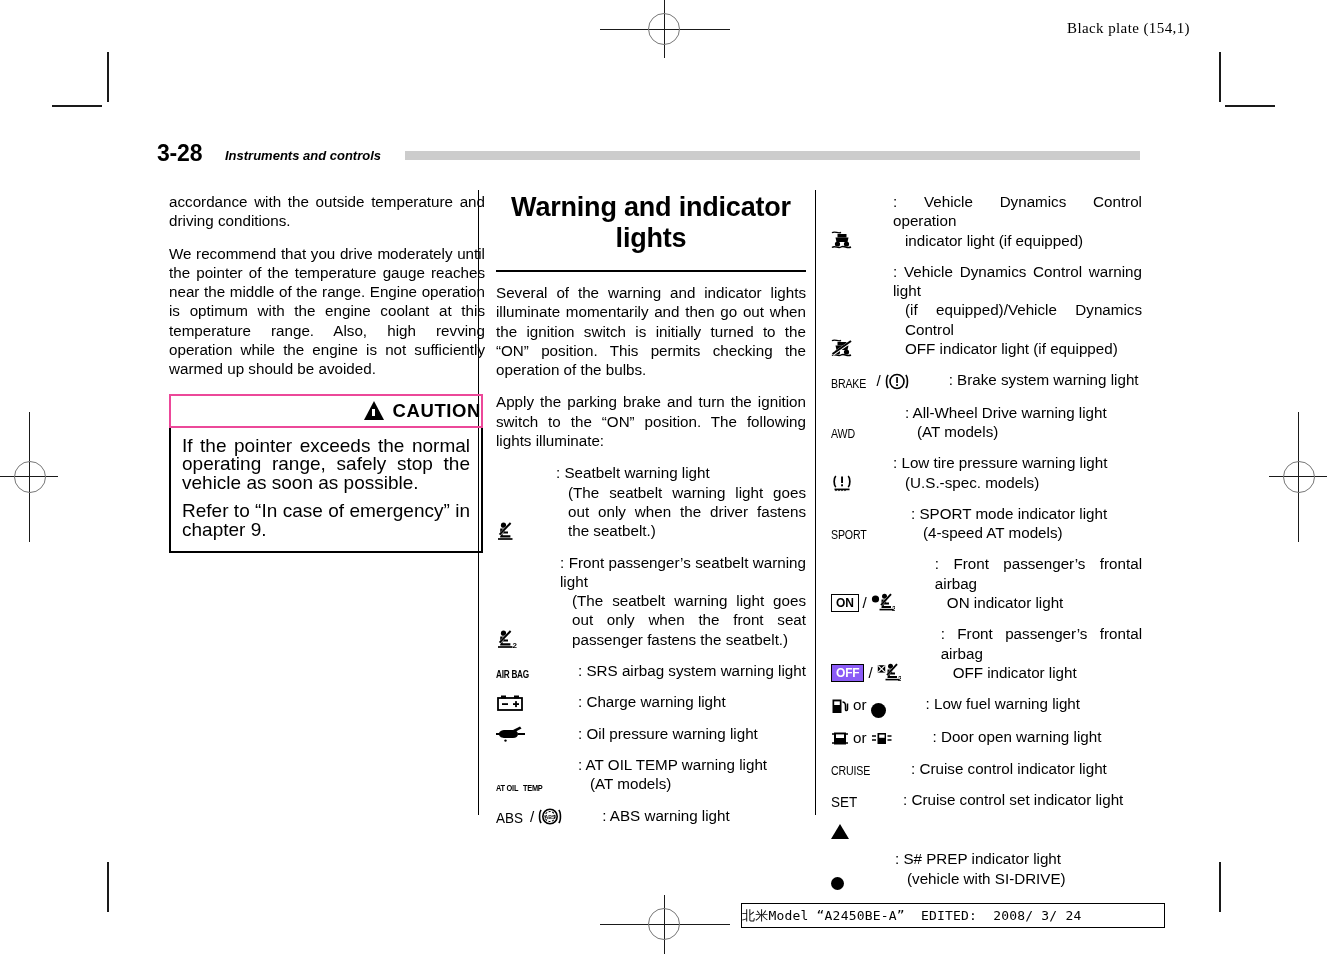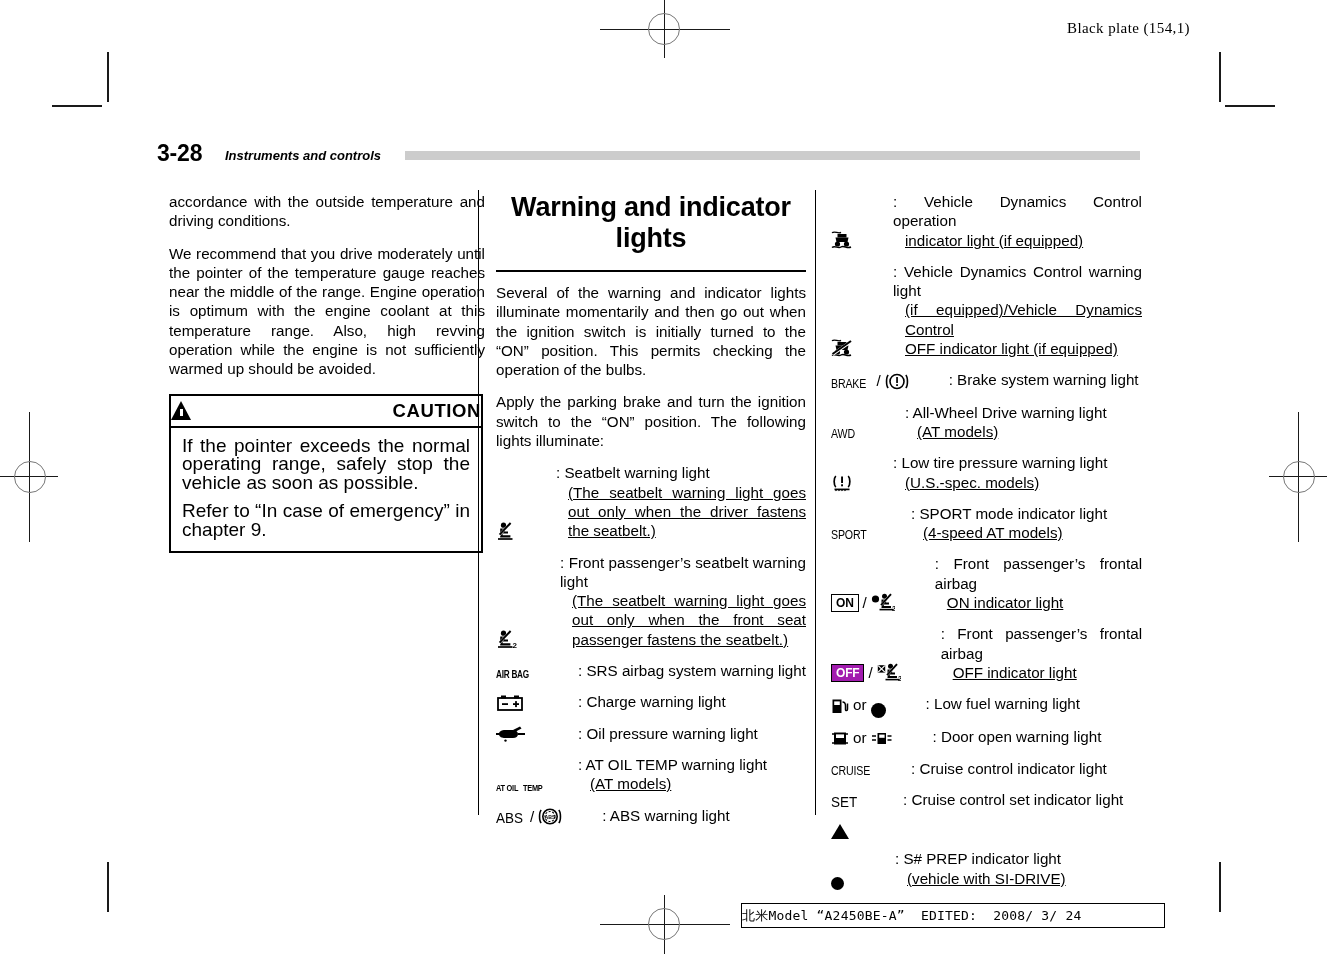--- a/index.html
+++ b/index.html
@@ -63,22 +63,22 @@
   
   .sec-head{
     font-size:27px;font-weight:bold;
     margin:0 0 16px 0;letter-spacing:-.2px;text-align:center;
   }
   .sec-head-rule{height:2px;background:#000;margin-bottom:11px;width:100%;}
 
   
   .caution-wrap{margin-top:15px;width:314px;}
   .caution-head{
-    border:2px solid #000000;height:30px;
-    display:flex;align-items:center;justify-content:space-between;gap:9px;
+    border:2px solid #ec4899;height:30px;
+    display:flex;align-items:center;justify-content:flex-end;gap:9px;
   }
   .caution-head .label{font-size:18.5px;font-weight:bold;letter-spacing:.6px;}
   .warn-tri{
     width:0;height:0;position:relative;
     border-left:10px solid transparent;border-right:10px solid transparent;
     border-bottom:19px solid #000;
   }
   .warn-tri::after{
     content:"";position:absolute;left:-1.5px;top:8px;
     width:3px;height:7px;background:#fff;
@@ -96,42 +96,42 @@
   
   .ind-list{margin:0;padding:0;list-style:none;}
   .ind-item{display:flex;margin-bottom:12px;gap:40px;}
   .ind-sym{
     flex:0 0 auto;
     display:flex;align-items:flex-end;
     padding-top:1px;
     white-space:nowrap;
   }
   .ind-txt{font-size:15.2px;line-height:19.3px;text-align:justify;}
-  .ind-txt .sub{display:block;padding-left:12px;text-decoration:underline;}
+  .ind-txt .sub{display:block;padding-left:12px;}
   .ind-txt .cont{display:block;}
 
   
   .txtsym{
     font-family:"Liberation Sans Narrow","Liberation Sans",sans-serif;
     font-size:10px;font-weight:bold;letter-spacing:-.3px;
     transform:scaleX(.82);transform-origin:left center;
     display:inline-block;line-height:1.05;
   }
   .txtsym.two{font-size:9px;}
   .txtsym.big{font-size:15px;font-weight:normal;letter-spacing:0;transform:scaleX(.9);}
   .txtsym.med{font-size:12.5px;font-weight:normal;letter-spacing:-.2px;transform:scaleX(.85);}
   .slash{font-size:15.2px;line-height:19.3px;padding:0 4px;}
 
   .boxsym{
     display:inline-block;border:1.5px solid #000;
     font-family:"Liberation Sans Narrow","Liberation Sans",sans-serif;
     font-size:12px;font-weight:bold;line-height:1;
     padding:2px 4px;letter-spacing:-.2px;
   }
-  .boxsym.filled{background:#a21caf;color:#fff;border-color:#000;}
+  .boxsym.filled{background:#8b5cf6;color:#fff;border-color:#000;}
 
   svg.glyph{display:block;}
   .g-wrap{display:inline-flex;align-items:center;}
 
   .tri-sym{
     width:0;height:0;display:inline-block;
     border-left:9px solid transparent;border-right:9px solid transparent;
     border-bottom:15px solid #000;
     position:relative;top:2px;
   }

